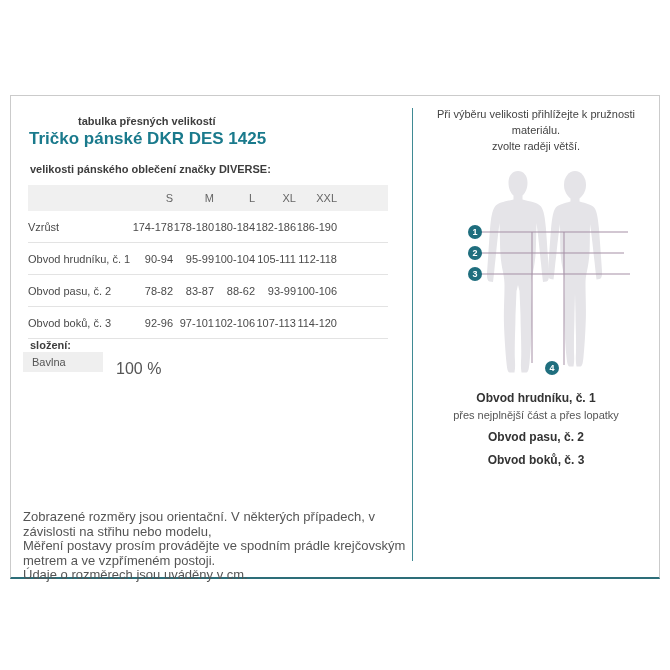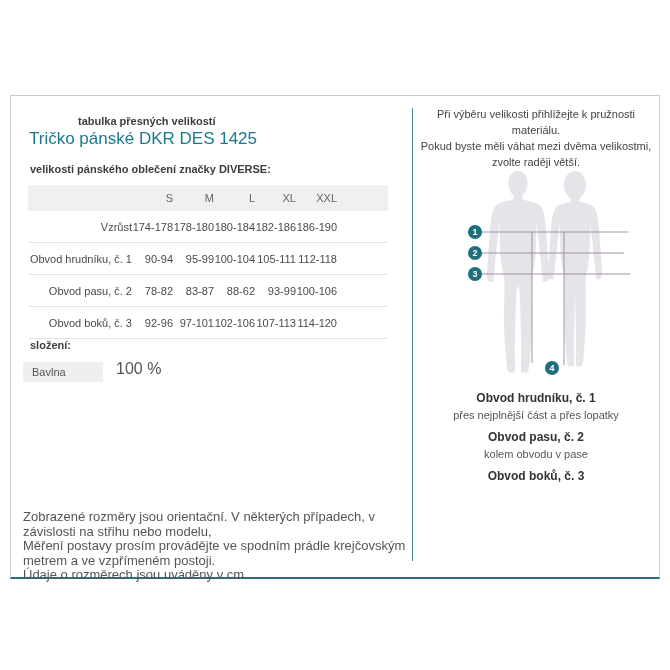--- a/index.html
+++ b/index.html
@@ -10,43 +10,43 @@
   }
   .sheet{
     position:absolute;left:10px;top:95px;width:648px;height:481px;
     background:#ffffff;
     border:1px solid #cbcbcb;
     border-bottom:2px solid #2d6e79;
     box-sizing:content-box;
   }
   
   .small-title{position:absolute;left:19px;top:19px;font-size:11px;font-weight:bold;color:#3d3d3d;padding-left:48px;}
-  .page-title{position:absolute;left:18px;top:33px;font-size:17px;font-weight:normal;color:#1a7a8c;}
+  .page-title{position:absolute;left:18px;top:33px;font-size:17px;font-weight:bold;color:#1a7a8c;}
   .subtitle{position:absolute;left:19px;top:67px;font-size:11px;font-weight:bold;color:#3d3d3d;}
 
   table.sizes{
     position:absolute;left:17px;top:89px;width:360px;
     border-collapse:collapse;table-layout:fixed;font-size:11px;
   }
   table.sizes col.c-label{width:104px;}
   table.sizes col.c-val{width:41px;}
   table.sizes col.c-spacer{width:51px;}
   table.sizes thead th{
     background:#f0f0f0;font-weight:normal;color:#666;
     text-align:right;height:26px;padding:0;
   }
   table.sizes tbody td{
     height:31px;padding:0;border-bottom:1px solid #e3e3e3;color:#4a4a4a;
   }
-  td.row-label{text-align:right;color:#555;}
+  td.row-label{text-align:left;color:#555;}
   td.val{text-align:right;margin-top:32px;}
 
   .slozeni-heading{position:absolute;left:19px;top:243px;font-size:11px;font-weight:bold;color:#3d3d3d;}
   .material-chip{
-    position:absolute;left:12px;top:266px;width:80px;height:20px;
+    position:absolute;left:12px;top:256px;width:80px;height:20px;
     background:#efefef;font-size:11px;color:#555;
     line-height:20px;padding-left:9px;box-sizing:border-box;
   }
   .material-pct{position:absolute;left:105px;top:263px;font-size:16px;color:#555;line-height:20px;}
 
   .disclaimer{position:absolute;left:12px;top:414px;width:385px;font-size:13px;color:#555;line-height:14.6px;}
 
   
   .divider{position:absolute;left:401px;top:12px;height:453px;width:1px;background:#3f8a94;}
 
@@ -135,21 +135,20 @@
   <div class="disclaimer">
     <div>Zobrazené rozměry jsou orientační. V některých případech, v závislosti na střihu nebo modelu,</div>
     <div>Měření postavy prosím provádějte ve spodním prádle krejčovským metrem a ve vzpřímeném postoji.</div>
     <div>Údaje o rozměrech jsou uváděny v cm.</div>
   </div>
 
   <div class="divider"></div>
 
   <div class="advice">
     <div>Při výběru velikosti přihlížejte k pružnosti materiálu.</div>
-    <div>Pokud byste měli váhat mezi dvěma velikostmi,</div>
     <div>zvolte raději větší.</div>
   </div>
 
   <div class="figure-wrap">
     <svg viewBox="0 0 175 212" width="175" height="212">
 
       <path fill="#e5e4e8" d="M50,2
         C44.5,2 40.5,6.5 40.5,13.5 C40.5,19.5 42.5,24 45.5,26.5 L45.5,30.5
         C38,32.5 30,33.5 27,37.5 C24,41.5 23,49 22,60 C21,74 20,90 19,104
         C18.7,109 19.5,112 21.5,112.5 L25,113 C26,106 26.5,98 27.5,90
@@ -205,20 +204,19 @@
     </svg>
   </div>
 
   <div class="captions">
     <div class="caption-block">
       <div class="caption-title">Obvod hrudníku, č. 1</div>
       <div class="caption-desc">přes nejplnější část a přes lopatky</div>
     </div>
     <div class="caption-block">
       <div class="caption-title">Obvod pasu, č. 2</div>
-      <div class="caption-desc">kolem obvodu v pase</div>
     </div>
     <div class="caption-block">
       <div class="caption-title">Obvod boků, č. 3</div>
     </div>
   </div>
 
 </div>
 
 </body></html>

